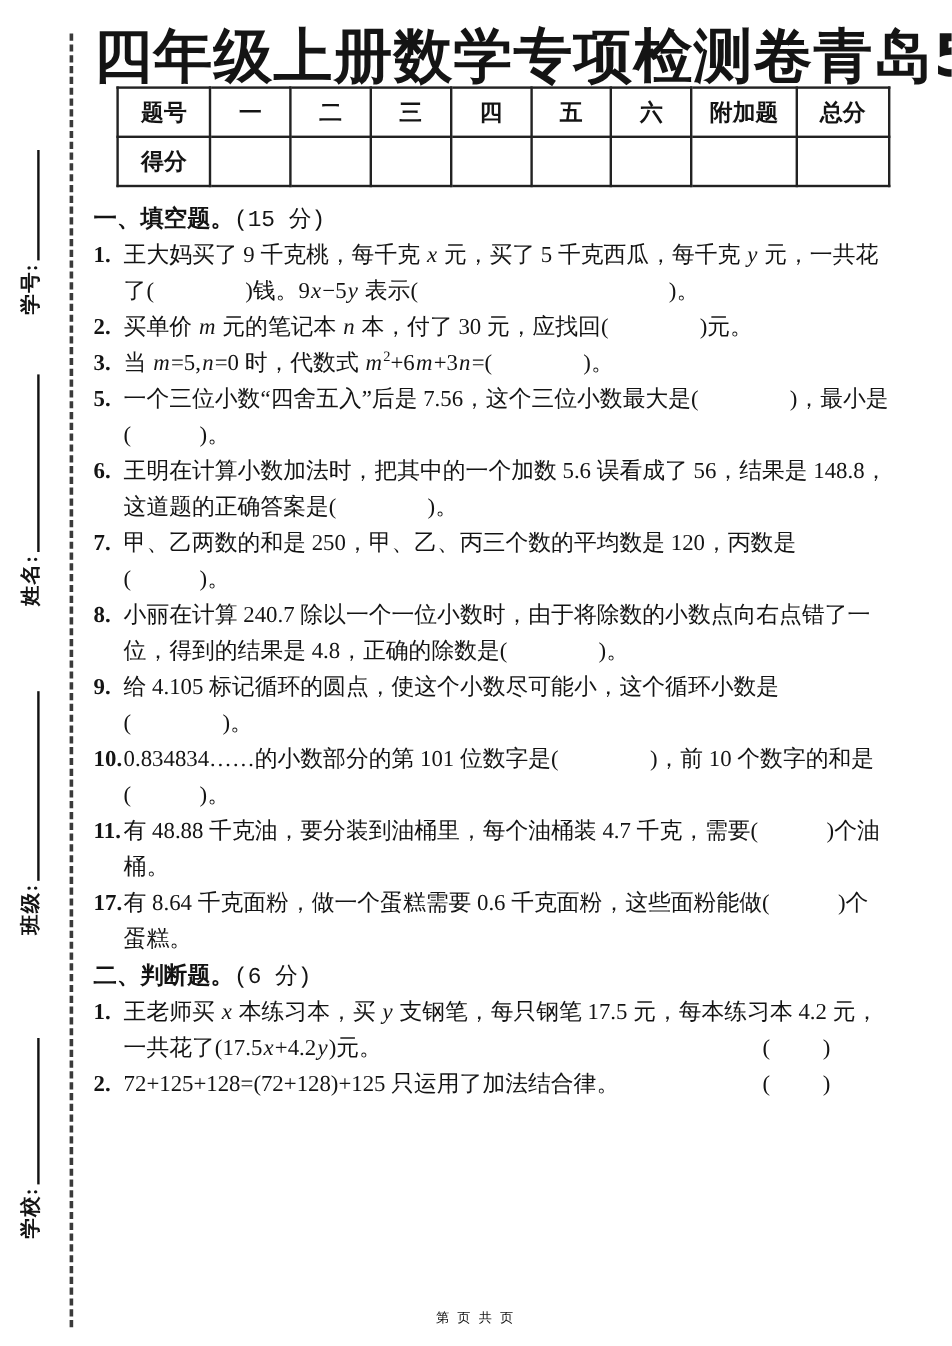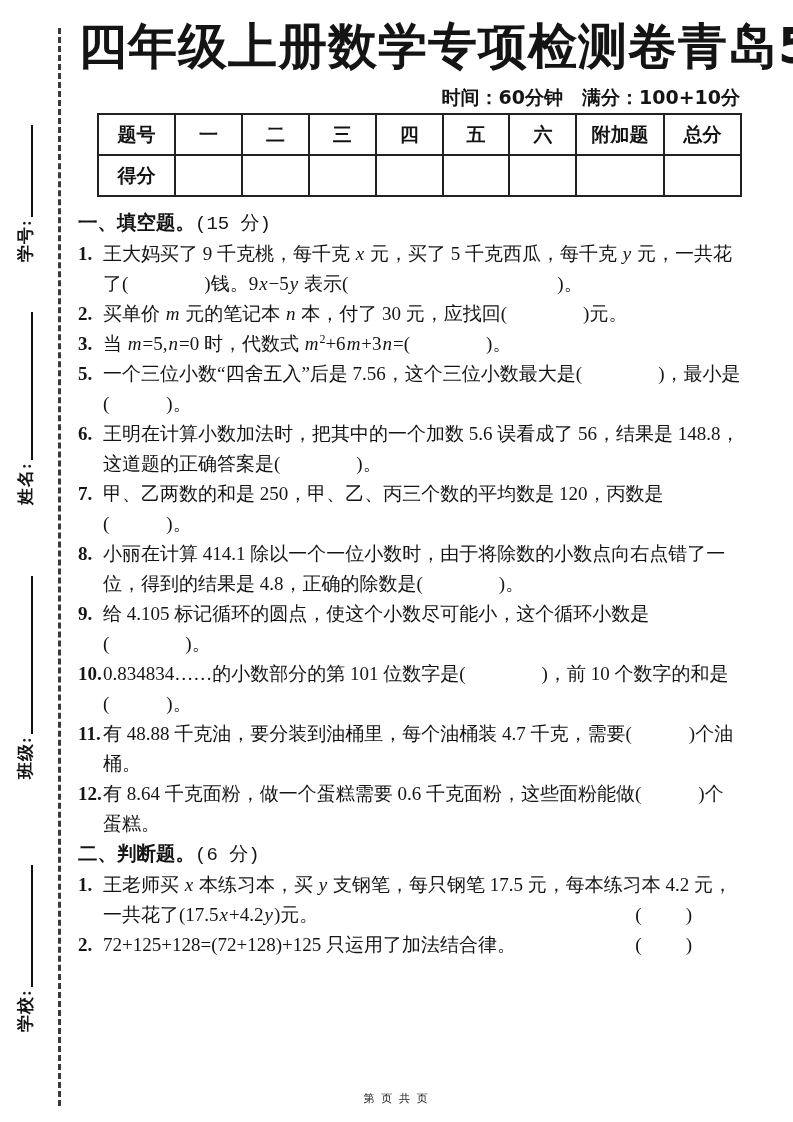--- a/index.html
+++ b/index.html
@@ -142,21 +142,20 @@
 </div>
 <div class="seal-field" id="seal-f2">
   <span>班级:</span><span class="seal-blank"></span>
 </div>
 <div class="seal-field" id="seal-f3">
   <span>学校:</span><span class="seal-blank"></span>
 </div>
 
 <div class="main">
   <div class="title">四年级上册数学专项检测卷青岛54版</div>
-  <div class="info-line">时间：60分钟　满分：100+10分</div>
 
   <table class="score">
     <colgroup>
       <col style="width:12%">
         <col style="width:10.4%">
         <col style="width:10.4%">
       <col style="width:10.4%">
         <col style="width:10.4%">
         <col style="width:10.4%">
       <col style="width:10.4%">
@@ -192,25 +191,25 @@
   <div class="paper-body">
     <div>
       <p class="sec-head"><span>一、填空题。</span><span class="sec-score">(15 分)</span></p>
       <div>
           <p class="q"><span class="q-num">1.</span><span>王大妈买了 9 千克桃，每千克 <span class="var">x</span> 元，买了 5 千克西瓜，每千克 <span class="var">y</span> 元，一共花了(　　　　)钱。9<span class="var">x</span>−5<span class="var">y</span> 表示(　　　　　　　　　　　)。</span></p>
           <p class="q"><span class="q-num">2.</span><span>买单价 <span class="var">m</span> 元的笔记本 <span class="var">n</span> 本，付了 30 元，应找回(　　　　)元。</span></p>
           <p class="q"><span class="q-num">3.</span><span>当 <span class="var">m</span>=5,<span class="var">n</span>=0 时，代数式 <span class="var">m</span><sup>2</sup>+6<span class="var">m</span>+3<span class="var">n</span>=(　　　　)。</span></p>
           <p class="q"><span class="q-num">5.</span><span>一个三位小数“四舍五入”后是 7.56，这个三位小数最大是(　　　　)，最小是(　　　)。</span></p>
           <p class="q"><span class="q-num">6.</span><span>王明在计算小数加法时，把其中的一个加数 5.6 误看成了 56，结果是 148.8，这道题的正确答案是(　　　　)。</span></p>
           <p class="q"><span class="q-num">7.</span><span>甲、乙两数的和是 250，甲、乙、丙三个数的平均数是 120，丙数是(　　　)。</span></p>
-          <p class="q"><span class="q-num">8.</span><span>小丽在计算 414.1 除以一个一位小数时，由于将除数的小数点向右点错了一位，得到的结果是 4.8，正确的除数是(　　　　)。</span></p>
+          <p class="q"><span class="q-num">8.</span><span>小丽在计算 240.7 除以一个一位小数时，由于将除数的小数点向右点错了一位，得到的结果是 4.8，正确的除数是(　　　　)。</span></p>
           <p class="q"><span class="q-num">9.</span><span>给 4.105 标记循环的圆点，使这个小数尽可能小，这个循环小数是(　　　　)。</span></p>
           <p class="q"><span class="q-num">10.</span><span>0.834834……的小数部分的第 101 位数字是(　　　　)，前 10 个数字的和是(　　　)。</span></p>
           <p class="q"><span class="q-num">11.</span><span>有 48.88 千克油，要分装到油桶里，每个油桶装 4.7 千克，需要(　　　)个油桶。</span></p>
-          <p class="q"><span class="q-num">12.</span><span>有 8.64 千克面粉，做一个蛋糕需要 0.6 千克面粉，这些面粉能做(　　　)个蛋糕。</span></p>
+          <p class="q"><span class="q-num">17.</span><span>有 8.64 千克面粉，做一个蛋糕需要 0.6 千克面粉，这些面粉能做(　　　)个蛋糕。</span></p>
         </div>
     </div>
     <div>
       <p class="sec-head"><span>二、判断题。</span><span class="sec-score">(6 分)</span></p>
       <div>
           <p class="q"><span class="q-num">1.</span><span>王老师买 <span class="var">x</span> 本练习本，买 <span class="var">y</span> 支钢笔，每只钢笔 17.5 元，每本练习本 4.2 元，一共花了(17.5<span class="var">x</span>+4.2<span class="var">y</span>)元。</span><span class="judge">(　　)</span></p>
           <p class="q"><span class="q-num">2.</span><span>72+125+128=(72+128)+125 只运用了加法结合律。</span><span class="judge">(　　)</span></p>
         </div>
     </div>
   </div>

